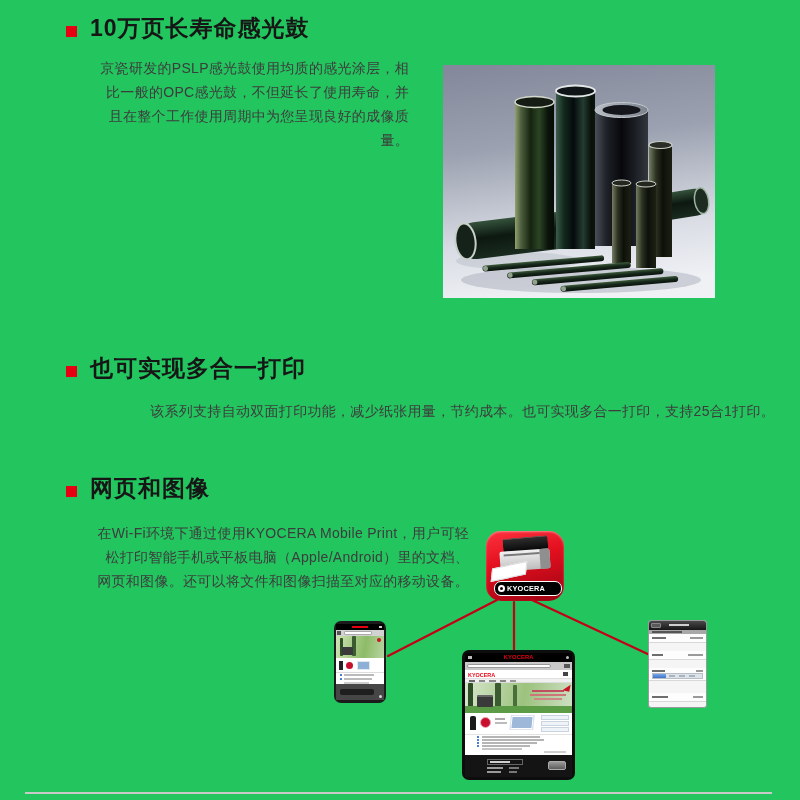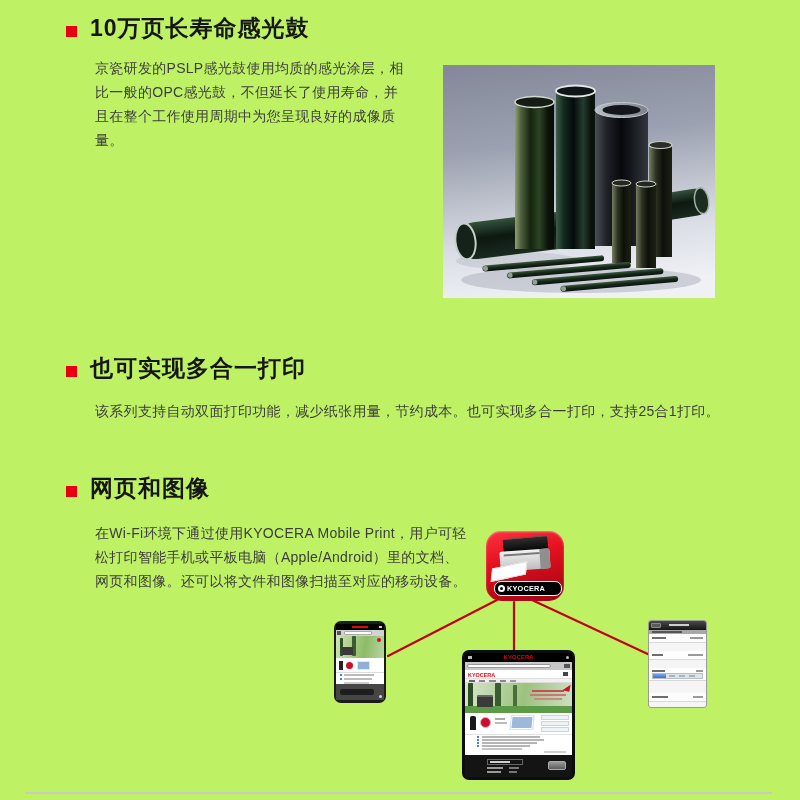--- a/index.html
+++ b/index.html
@@ -1,21 +1,21 @@
 <!DOCTYPE html>
 <html><head>
 <meta charset="utf-8">
 <style>
   html,body{margin:0;padding:0;background:#fff;}
-  .canvas{position:relative;width:800px;height:800px;background:#bef264;overflow:hidden;
+  .canvas{position:relative;width:800px;height:800px;background:#22c55e;overflow:hidden;
           font-family:"Liberation Sans",sans-serif;outline:1px solid #ececec;}
   .abs{position:absolute;}
   .bullet{position:absolute;width:11px;height:11px;background:#e60012;}
   .sec-title{position:absolute;font-size:23px;font-weight:700;color:#161616;letter-spacing:1px;white-space:nowrap;}
-  .sec-body{position:absolute;font-size:14px;line-height:24px;color:#3d3d3d;letter-spacing:0.3px;}
+  .sec-body{position:absolute;font-size:14px;line-height:24px;color:#3d3d3d;letter-spacing:0.3px;text-align:right;}
   .divider{position:absolute;left:25px;top:792px;width:747px;height:2px;background:#c9c9c9;}
   
   .app-icon{position:absolute;left:486px;top:531px;width:78px;height:70px;border-radius:15px;
             background:linear-gradient(165deg,#ff3340 0%,#e3101f 40%,#9c0312 100%);
             box-shadow:inset 0 1px 2px rgba(255,255,255,.45);}
   .pill{position:absolute;left:8px;bottom:5px;width:60px;height:13px;background:#000;border:1px solid #fff;
         border-radius:7px;display:flex;align-items:center;padding:0 3px;gap:2px;}
   .pill .gear{width:7px;height:7px;border-radius:50%;background:#fff;display:flex;align-items:center;justify-content:center;flex:0 0 auto;}
   .pill .gear b{width:3px;height:3px;border-radius:50%;background:#1a0000;}
   .pill .brand{font-size:8px;font-weight:700;color:#fff;letter-spacing:.2px;transform:scale(.92);transform-origin:left center;white-space:nowrap;}

